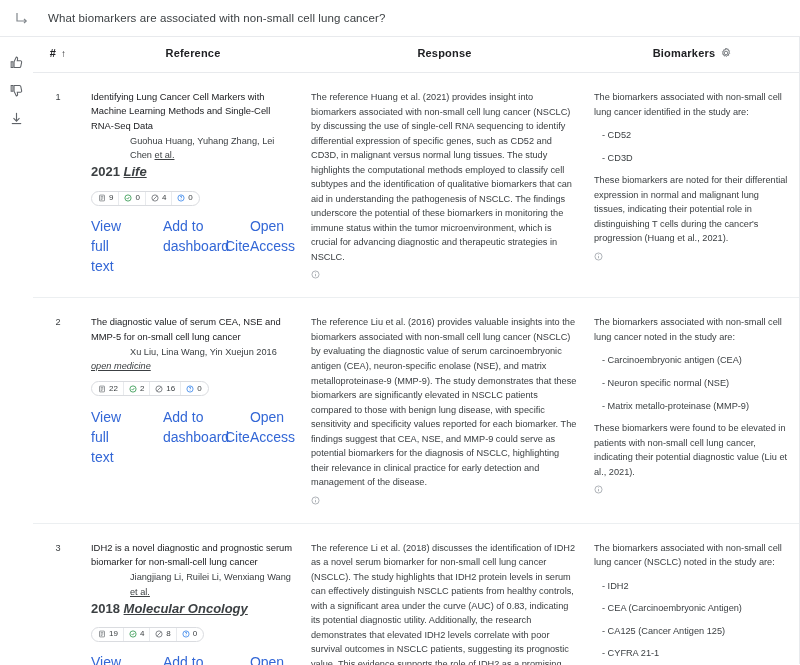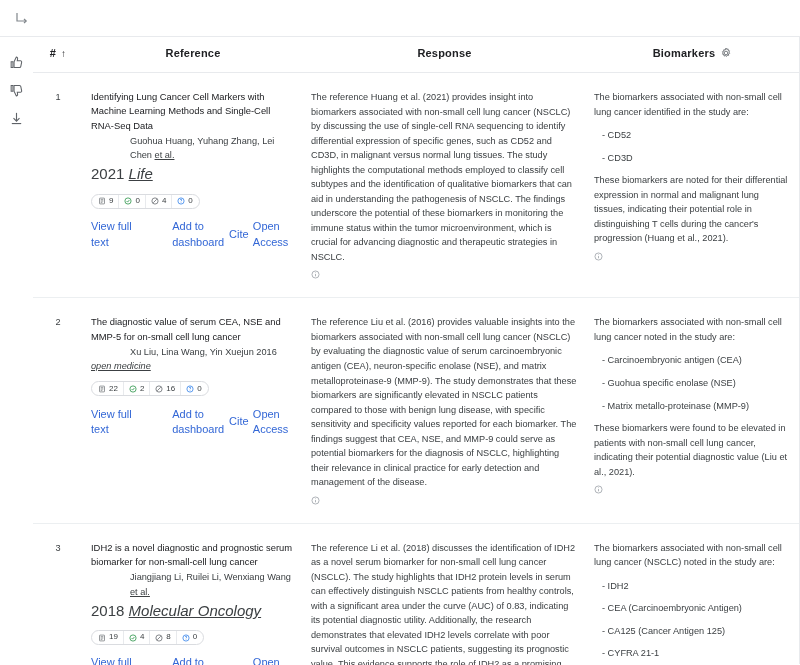--- a/index.html
+++ b/index.html
@@ -122,21 +122,21 @@
     color: #3c4043;
     line-height: 1.55;
     margin-left: 39px;
   }
   .ref-authors .etal,
   .ref-journal {
     text-decoration: underline;
     font-style: italic;
   }
   .ref-authors .etal { font-style: normal; }
-  .ref-journal-line { font-size: 15px; color:#3c4043; line-height:1.55; }
+  .ref-journal-line { font-size: 13px; color:#3c4043; line-height:1.55;font-weight:bold; }
   .ref-journal-block {
     display: block;
     font-size: 9.2px;
     font-style: italic;
     text-decoration: underline;
     color: #3c4043;
     line-height: 1.55;
   }
 
   
@@ -167,21 +167,21 @@
   .metric .mi svg { display: block; width: 8px; height: 8px; }
   .mi-cites    { color: #5f6368; }
   .mi-support  { color: #1e8e3e; }
   .mi-contrast { color: #5f6368; }
   .mi-mention  { color: #1a73e8; }
 
   
   .actions {
     display: flex;
     margin-top: 9px;
-    font-size: 11px;
+    font-size: 14px;
     line-height: 1.45;
     color: #3367d6;
   }
   .actions a {
     color: #3367d6;
     text-decoration: none;
     cursor: pointer;
     display: block;
   }
   .act-viewfull  { width: 58px; }
@@ -205,20 +205,21 @@
 </head>
 <body>
 
 <div class="query-bar">
   <span class="query-arrow">
     <svg viewBox="0 0 16 16" fill="none" stroke="currentColor" stroke-width="1.2">
       <path d="M3 3 V11 H12"></path>
         <path d="M10 9 L12.2 11 L10 13"></path>
     </svg>
   </span>
+  <span class="query-text">What biomarkers are associated with non-small cell lung cancer?</span>
 </div>
 
 <div class="main">
 
   <div class="rail">
     <span class="rail-btn">
       <svg viewBox="0 0 16 16" fill="none" stroke="currentColor" stroke-width="1.1">
         <path d="M4.2 7.2 V13.4 H2.3 V7.2 Z"></path>
         <path d="M5.4 7.2 L7.8 2.2 C8.8 2.3 9.3 3 9.2 4 L8.8 6.2 H12.2 C13.1 6.2 13.7 6.9 13.5 7.7 L12.6 12.2 C12.5 12.9 11.9 13.4 11.2 13.4 H5.4 Z"></path>
       </svg>
@@ -389,21 +390,21 @@
                   <circle cx="8" cy="8" r="6.3"></circle>
                   <path d="M8 7.2 V11.2"></path>
                   <circle cx="8" cy="4.8" r=".8" fill="currentColor" stroke="none"></circle>
                 </svg>
               </span>
             </td>
             <td class="cell-bio">
               <p class="para">The biomarkers associated with non-small cell lung cancer noted in the study are:</p>
               <div class="blist">
                 <div class="bitem">- Carcinoembryonic antigen (CEA)</div>
-                <div class="bitem">- Guohua specific enolase (NSE)</div>
+                <div class="bitem">- Neuron specific normal (NSE)</div>
                 <div class="bitem">- Matrix metallo-proteinase (MMP-9)</div>
               </div>
               <p class="para">These biomarkers were found to be elevated in patients with non-small cell lung cancer, indicating their potential diagnostic value (Liu et al., 2021).</p>
               <span class="info-icon">
                 <svg viewBox="0 0 16 16" fill="none" stroke="currentColor" stroke-width="1.4">
                   <circle cx="8" cy="8" r="6.3"></circle>
                   <path d="M8 7.2 V11.2"></path>
                   <circle cx="8" cy="4.8" r=".8" fill="currentColor" stroke="none"></circle>
                 </svg>
               </span>

